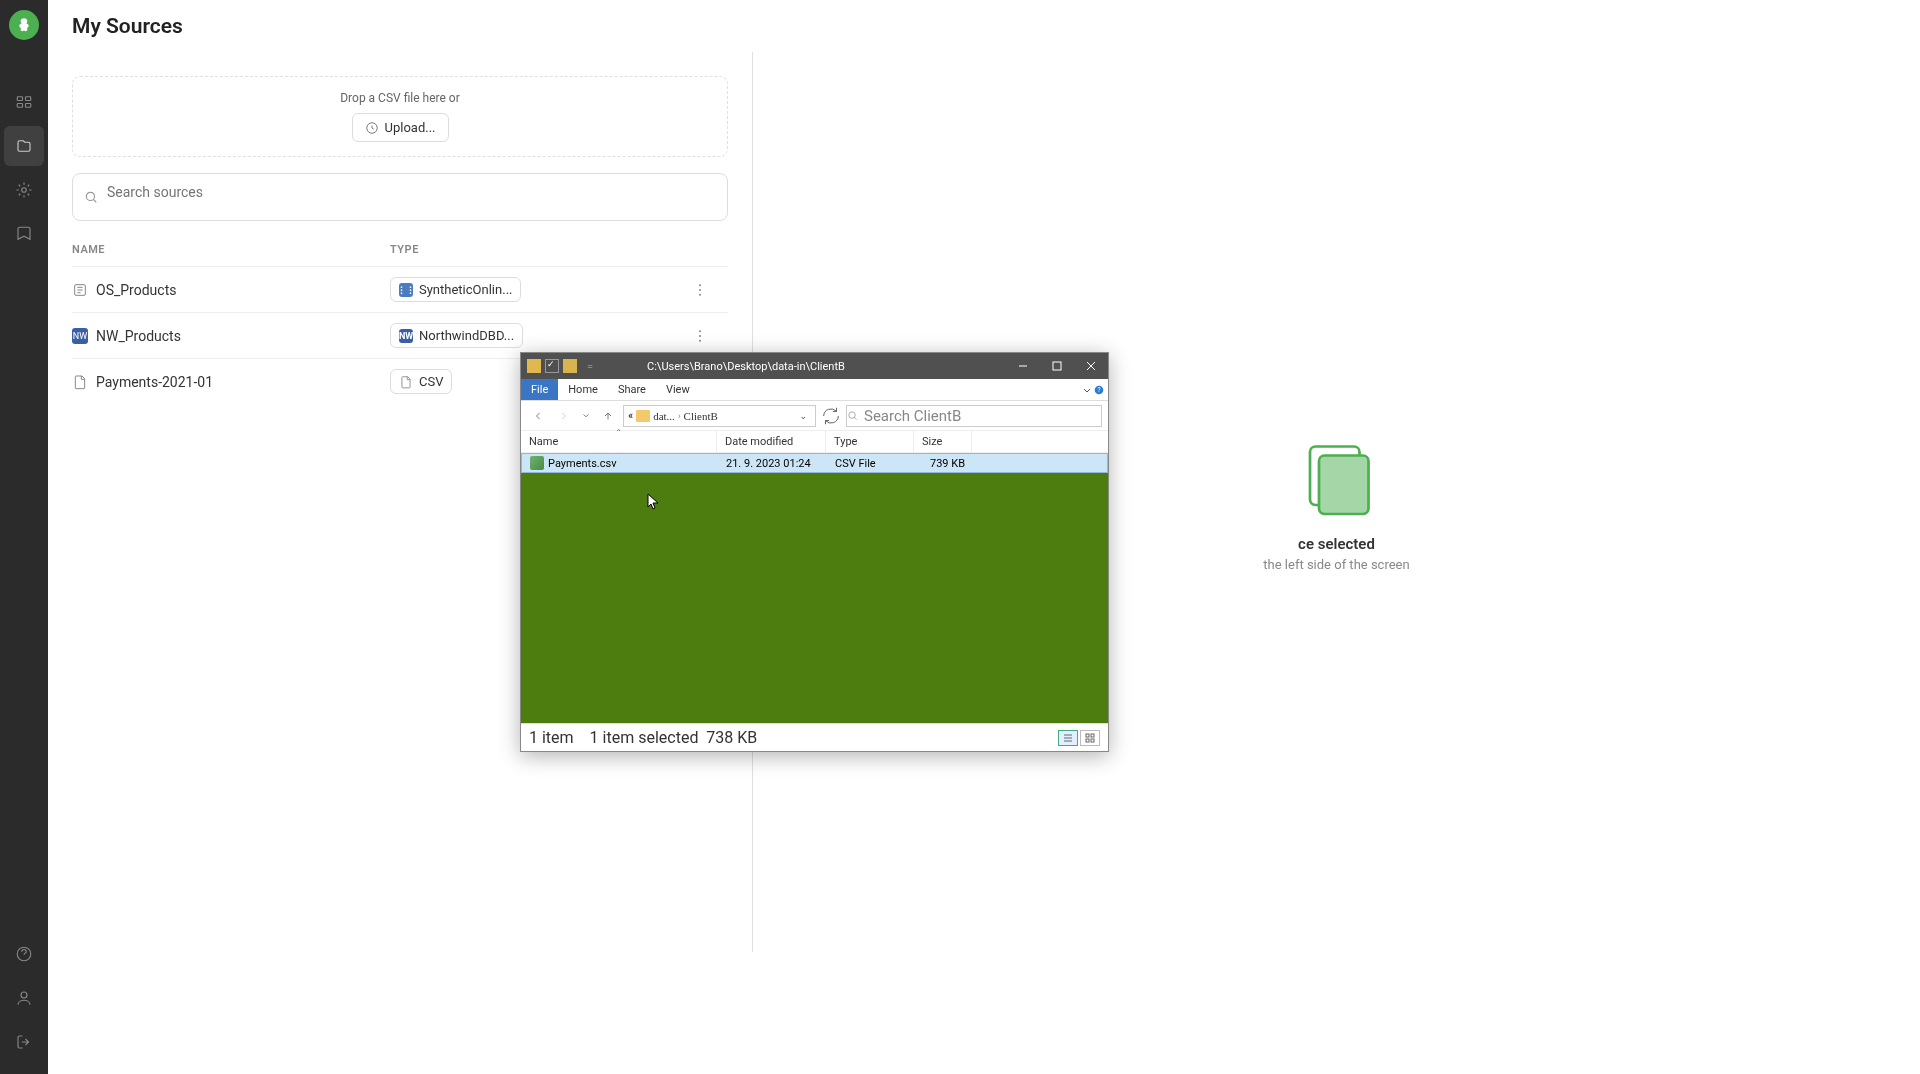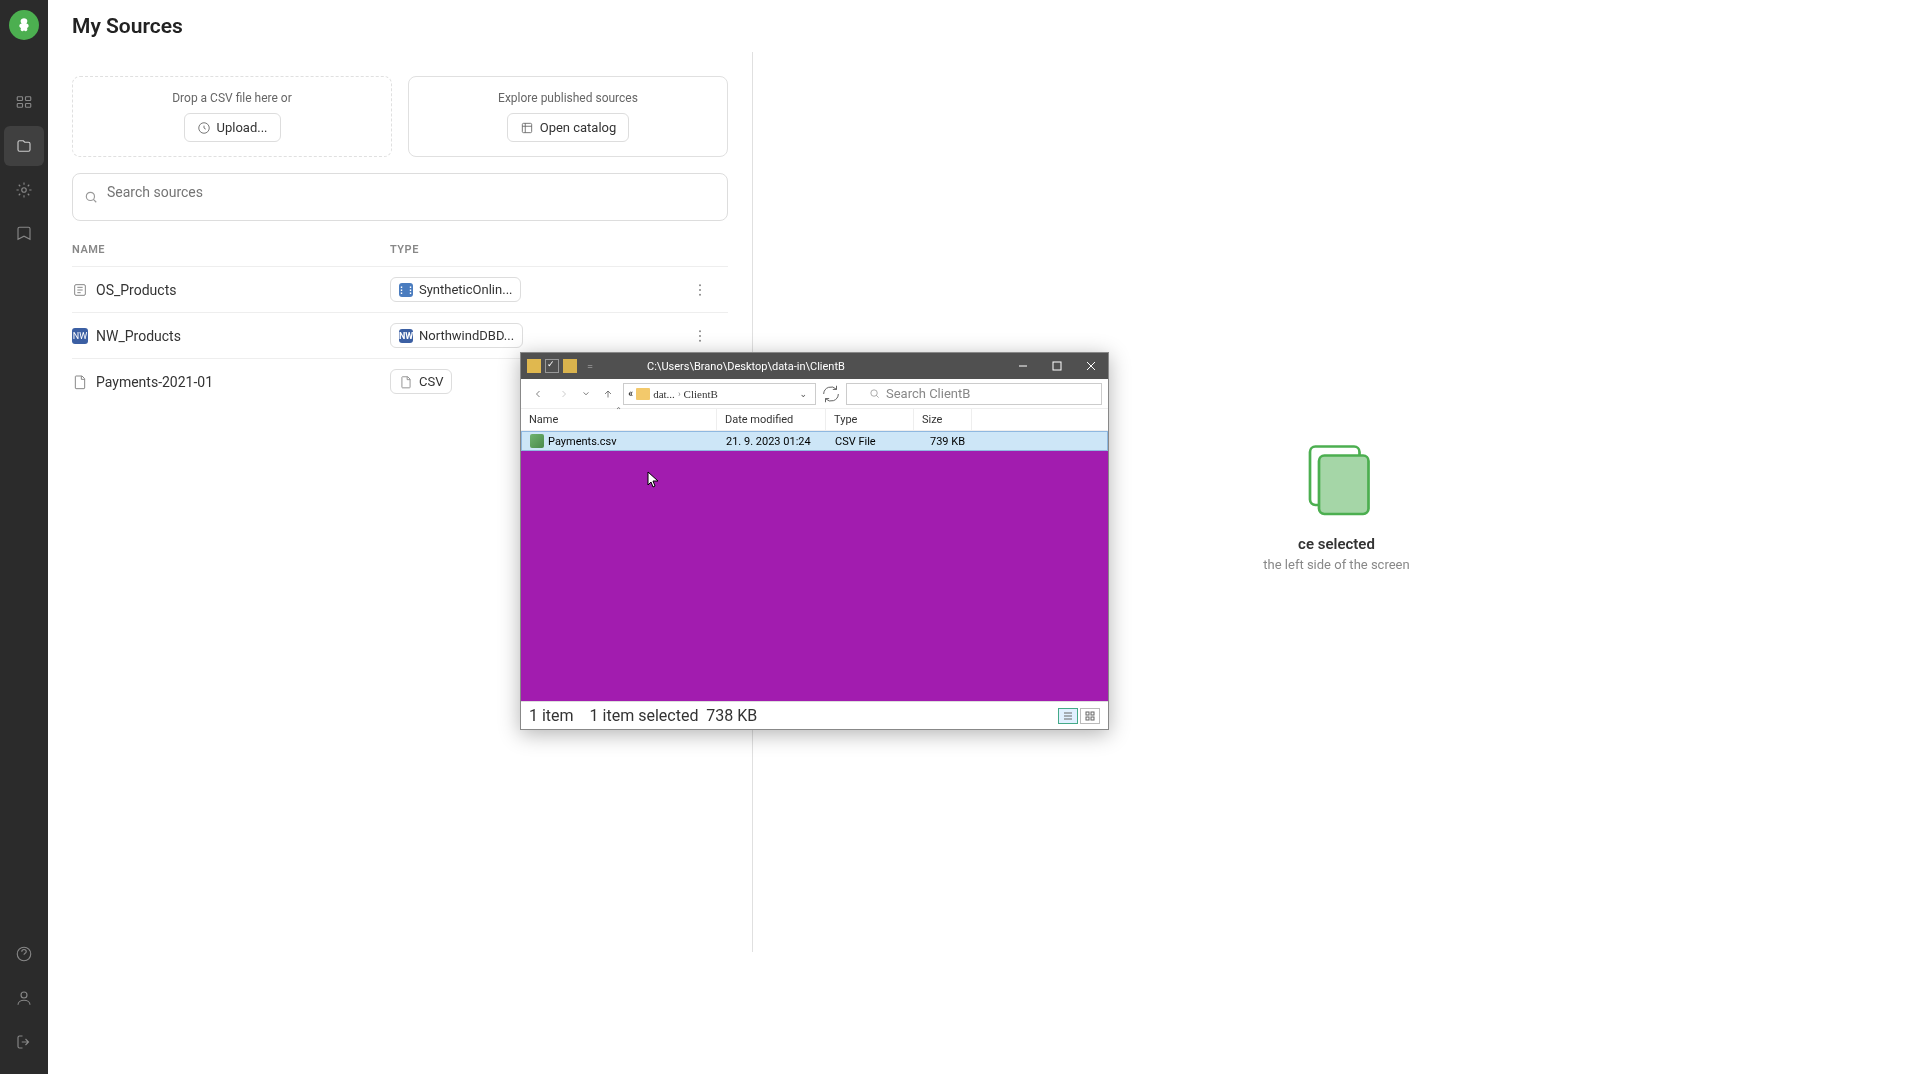--- a/index.html
+++ b/index.html
@@ -80,32 +80,32 @@
 .nav-btn { width:22px; height:22px; display:flex; align-items:center; justify-content:center; cursor:pointer; color:#555; }
 .nav-btn.disabled { color:#bbb; }
 .nav-btn svg { width:12px; height:12px; stroke:currentColor; fill:none; stroke-width:1.5; }
 .history-dd { width:14px; display:flex; align-items:center; justify-content:center; color:#555; cursor:pointer; }
 .addr { flex:1; border:1px solid #ccc; height:22px; display:flex; align-items:center; padding:0 4px; font-size:11px; gap:3px; }
 .addr .folder-ic { width:14px; height:12px; background:#f3c96b; border-radius:1px; }
 .addr .crumb { color:#333; cursor:pointer;font-family:Liberation Serif, serif; }
 .addr .car { color:#888; font-size:9px; }
 .addr-dd { color:#555; padding:0 4px; cursor:pointer; font-size:9px; }
 .refresh-btn { width:22px; height:22px; display:flex; align-items:center; justify-content:center; cursor:pointer; color:#555; }
-.search-box { width:256px; border:1px solid #ccc; height:22px; display:flex; align-items:center; padding:0 22px; font-size:13px; color:#888; gap:6px; }
+.search-box { width:256px; border:1px solid #ccc; height:22px; display:flex; align-items:center; padding:0 0; font-size:15px; color:#888; gap:6px; }
 .search-box svg { width:11px; height:11px; stroke:#888; fill:none; stroke-width:1.5; }
 
 .columns { display:flex; font-size:11px; color:#333; border-bottom:1px solid #eee; height:22px; align-items:center; }
 .columns .c { padding:0 8px; border-right:1px solid #eee; height:100%; display:flex; align-items:center; position:relative; }
 .c-name { width:196px; }
 .c-name .sort { position:absolute; left:50%; top:-3px; transform:translateX(-50%); font-size:8px; color:#666; }
 .c-date { width:109px; }
 .c-type { width:88px; }
 .c-size { width:58px; justify-content:flex-start; }
 
-.files { height:270px; background:#a21caf; position:relative; }
+.files { height:270px; background:#4d7c0f; position:relative; }
 .file-row { display:flex; align-items:center; height:20px; font-size:11px; background:#cde6f7; border:1px solid #8fb8e0; }
 .file-row .fc { padding:0 8px; }
 .fc-name { width:196px; display:flex; align-items:center; gap:4px; }
 .file-icon { width:14px; height:14px; background:linear-gradient(135deg,#6fb36f,#4a8a4a); border-radius:2px; position:relative; }
 .fc-date { width:109px; }
 .fc-type { width:88px; }
 .fc-size { width:58px; text-align:right; }
 
 .statusbar { height:28px; border-top:1px solid #ddd; display:flex; align-items:center; font-size:16px; color:#333; padding:0 8px; gap:16px; }
 .statusbar .views { margin-left:auto; display:flex; gap:2px; }
@@ -178,30 +178,20 @@
         <div class="card dashed">
           <span class="card-hint">Drop a CSV file here or</span>
           <button class="card-btn">
             <svg viewBox="0 0 24 24">
                 <circle cx="12" cy="12" r="9"></circle>
                 <path d="M12 8v4l3 2"></path>
               </svg>
             <span>Upload...</span>
           </button>
         </div>
-        <div class="card">
-          <span class="card-hint">Explore published sources</span>
-          <button class="card-btn">
-            <svg viewBox="0 0 24 24">
-                <rect x="4" y="4" width="16" height="16" rx="2"></rect>
-                <path d="M4 9h16M9 4v16"></path>
-              </svg>
-            <span>Open catalog</span>
-          </button>
-        </div>
       </div>
 
       <div class="search-wrap">
         <svg viewBox="0 0 24 24">
             <circle cx="11" cy="11" r="7"></circle>
             <path d="M21 21l-5-5"></path>
           </svg>
         <input class="search-input" placeholder="Search sources" style="">
       </div>
 
@@ -324,20 +314,35 @@
           </svg>
         </div>
       <div class="win-btn close">
           <svg viewBox="0 0 10 10">
             <path d="M1 1l8 8M9 1l-8 8"></path>
           </svg>
         </div>
     </div>
   </div>
 
+  <div class="ribbon">
+    <div class="ribbon-tab file">File</div>
+    <div class="ribbon-tab">Home</div>
+    <div class="ribbon-tab">Share</div>
+    <div class="ribbon-tab">View</div>
+    <div class="ribbon-help">
+      <svg viewBox="0 0 10 10">
+          <path d="M2 4l3 3 3-3" fill="none" stroke="#555"></path>
+        </svg>
+      <svg viewBox="0 0 14 14">
+          <circle cx="7" cy="7" r="6" fill="#2b7cd3"></circle>
+          <text x="7" y="10" text-anchor="middle" fill="#fff" font-size="9">?</text>
+        </svg>
+    </div>
+  </div>
 
   <div class="navbar">
     <div class="nav-btn">
         <svg viewBox="0 0 24 24">
           <path d="M15 6l-6 6 6 6"></path>
         </svg>
       </div>
     <div class="nav-btn disabled">
         <svg viewBox="0 0 24 24">
           <path d="M9 6l6 6-6 6"></path>

